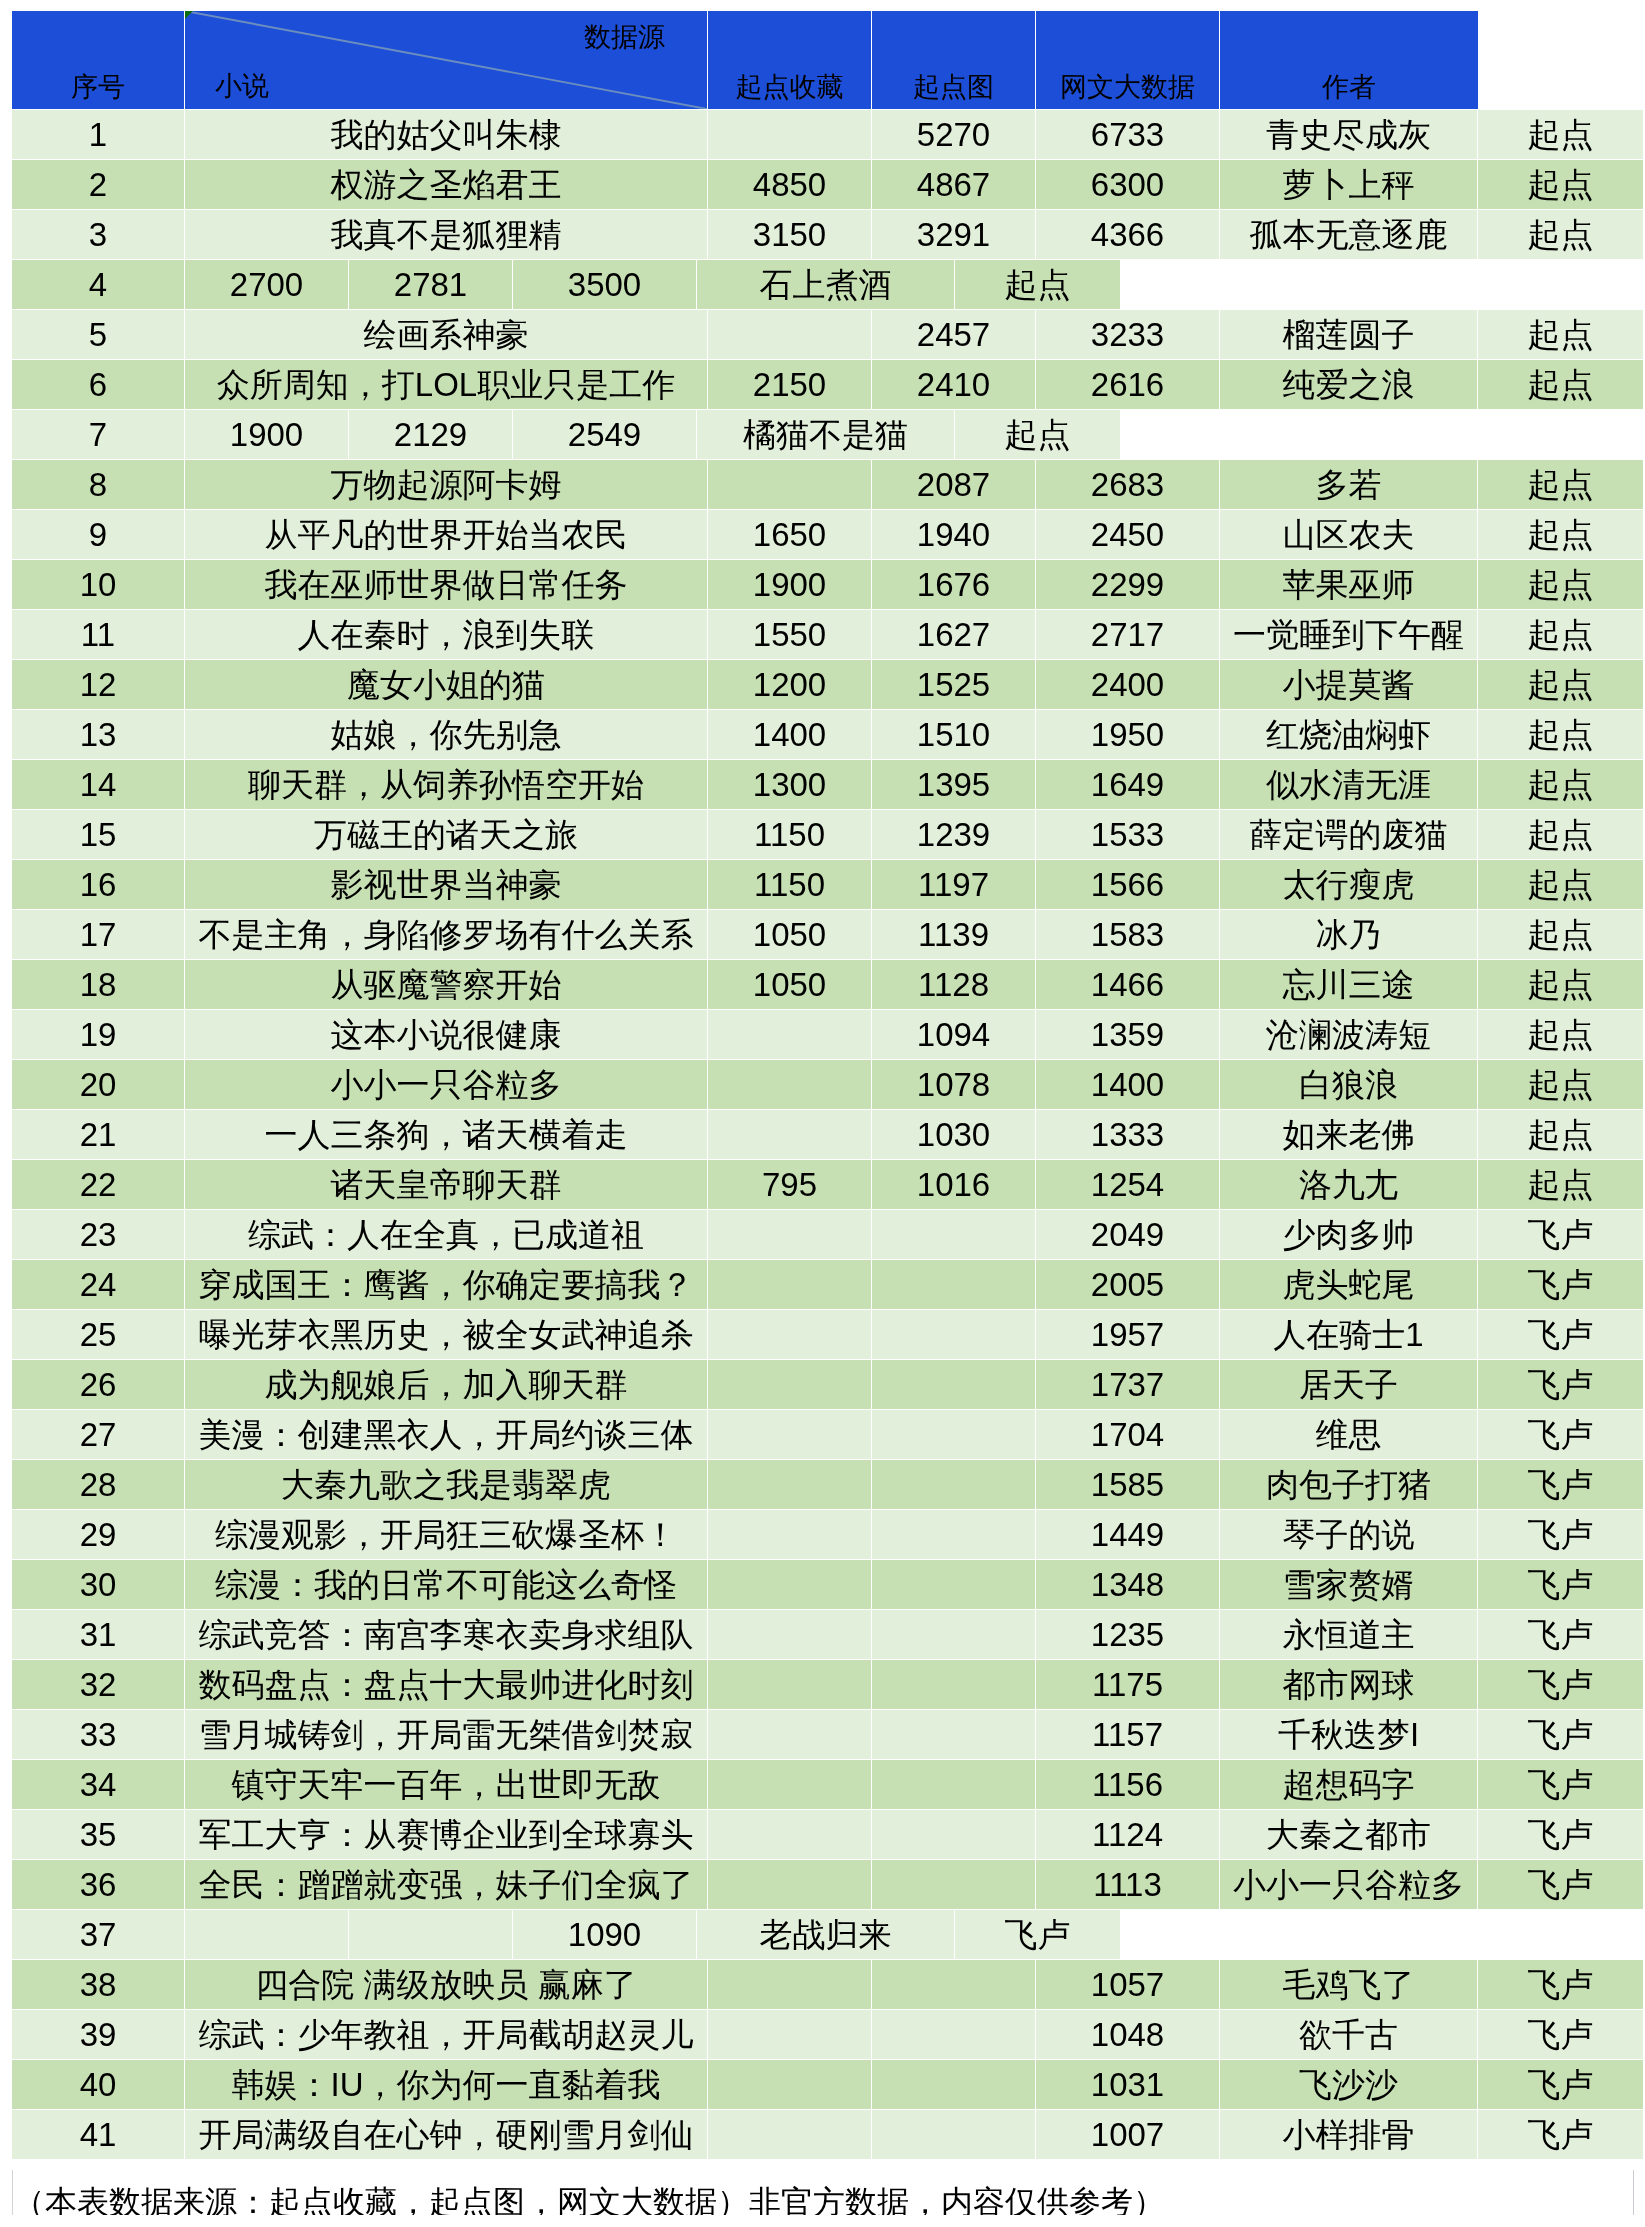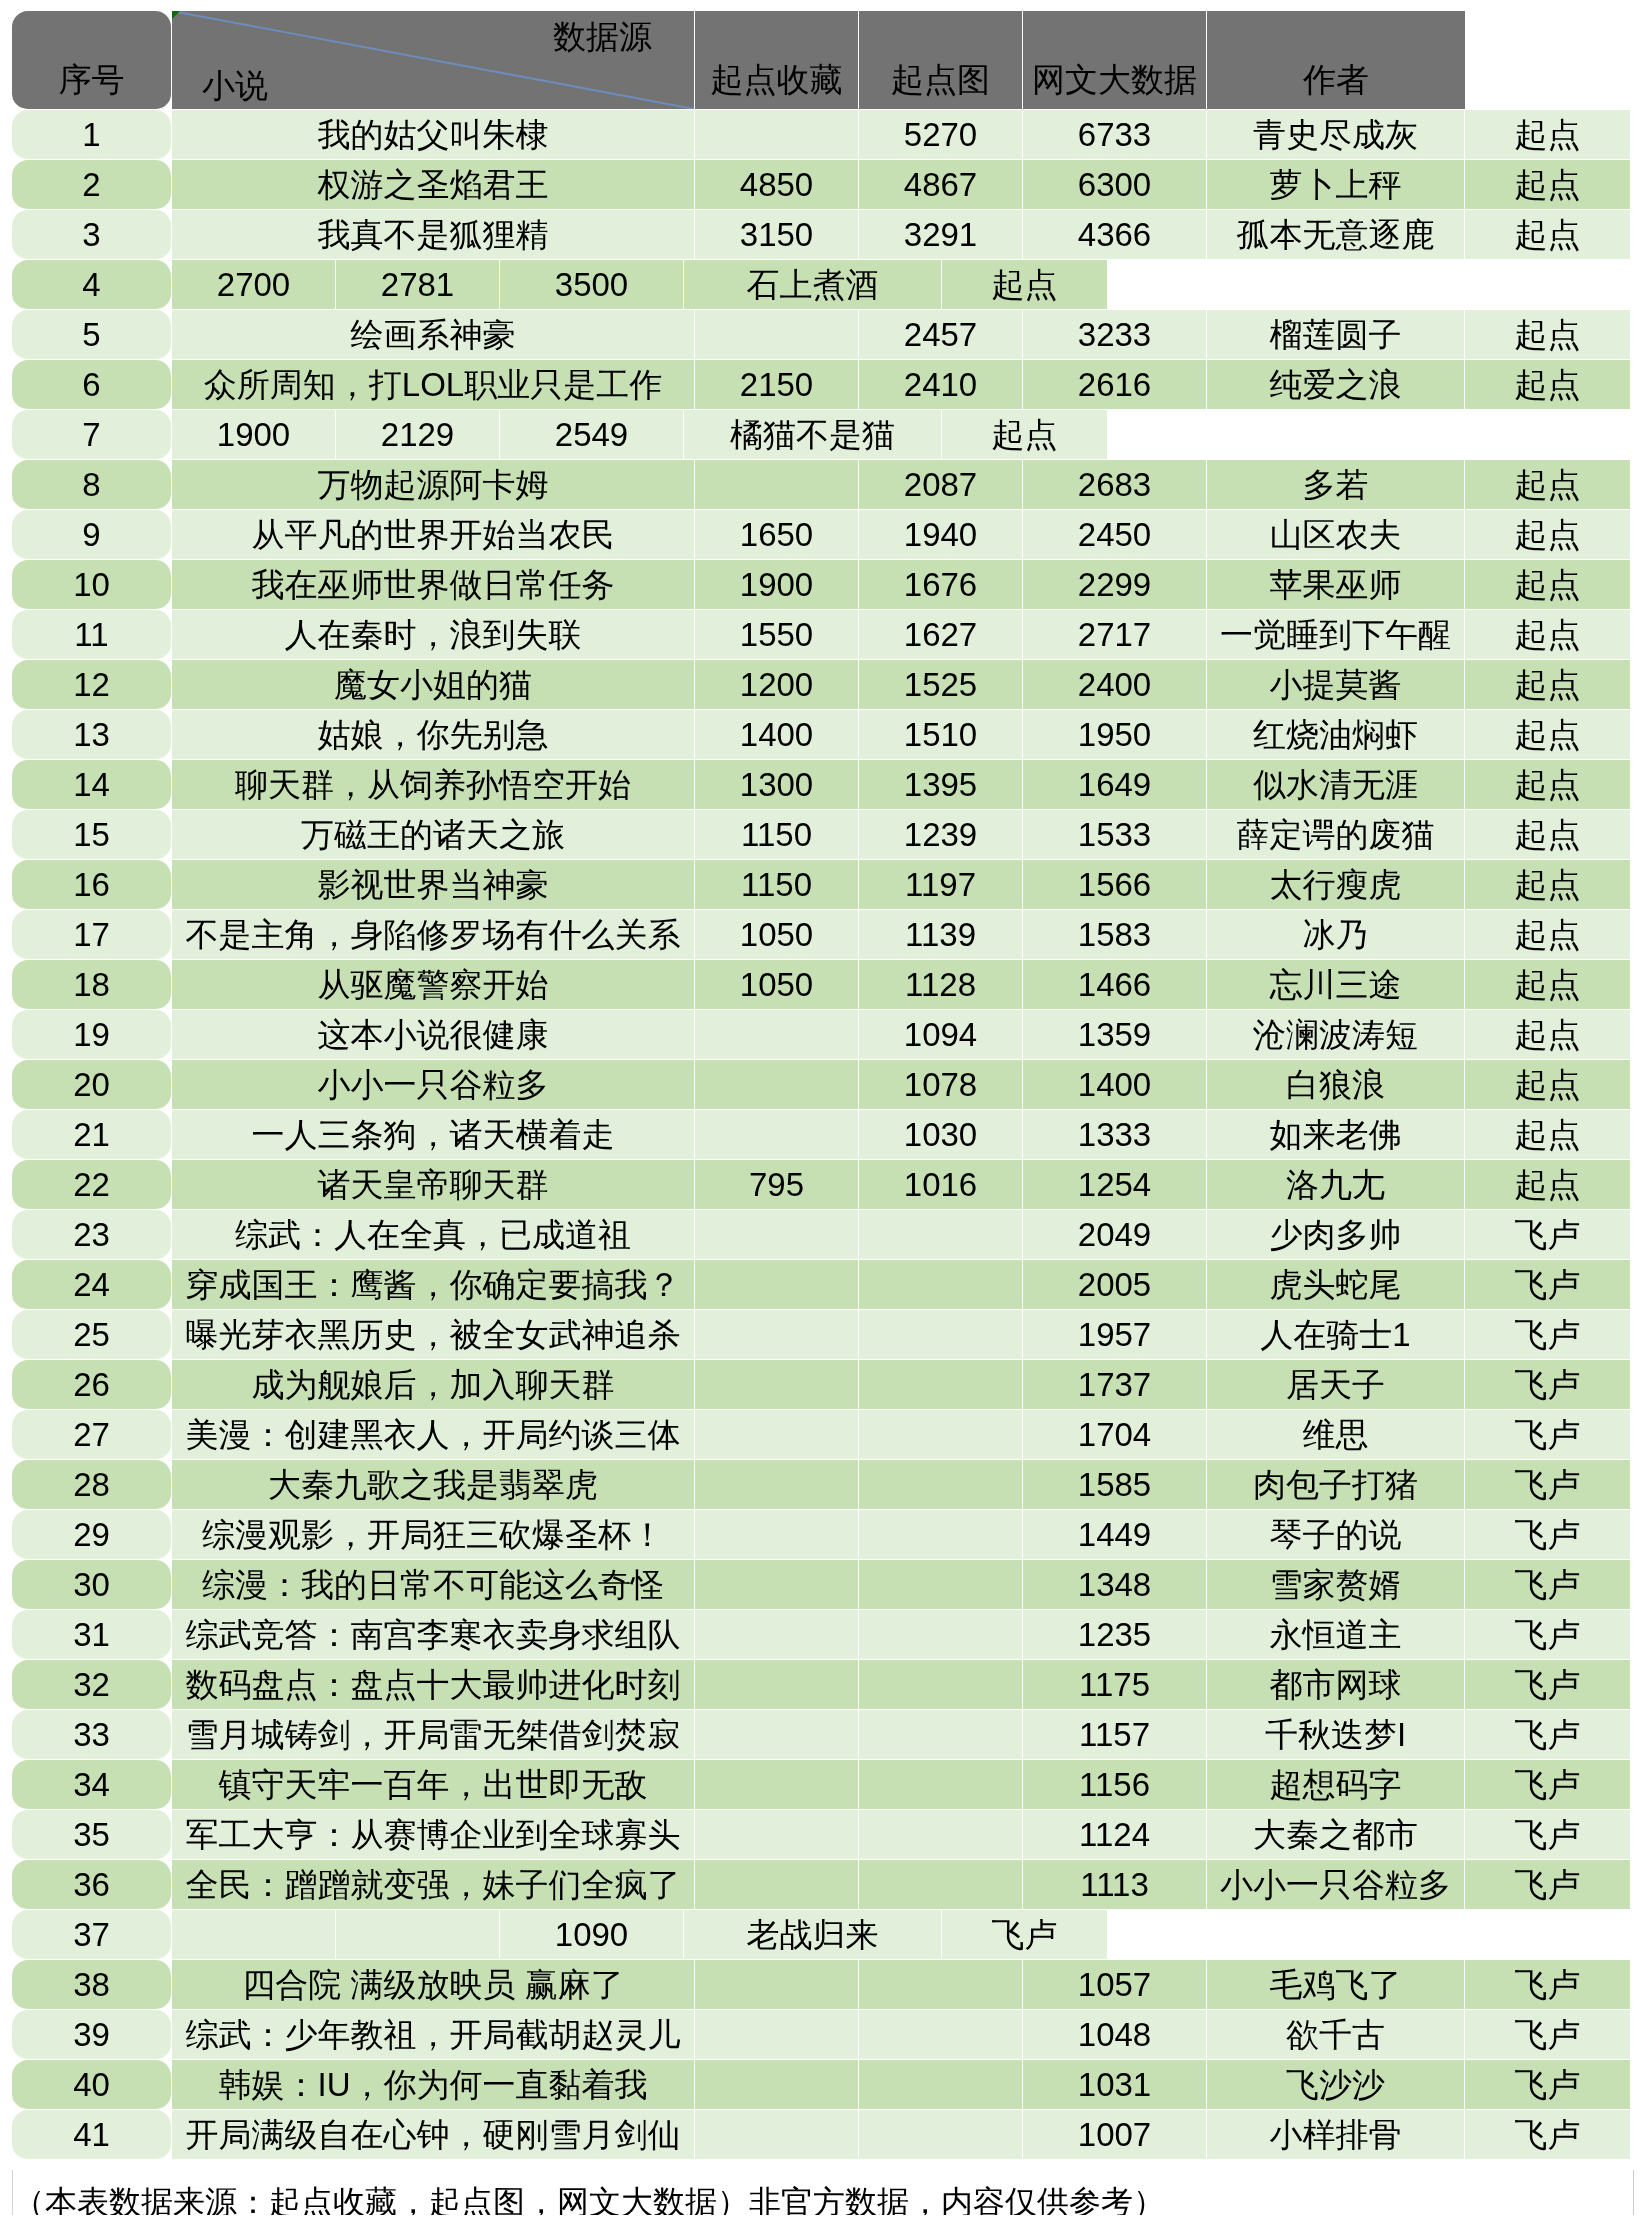--- a/index.html
+++ b/index.html
@@ -16,32 +16,32 @@
   .hrow { display: flex; height: 99px; }
   .row  { display: flex; height: 50px; }
   .hrow > div, .row > div {
     box-sizing: border-box;
     border-right: 1.5px solid #ffffff;
     border-bottom: 1.5px solid #ffffff;
     height: 100%;
     flex: none;
   }
   .hrow > div:last-child, .row > div:last-child { border-right: none; }
-  .c1 { width: 160px; border-radius: 16px; } .c2 { width: 523px; } .c3 { width: 164px; }
+  .c1 { width: 173px; } .c2 { width: 523px; } .c3 { width: 164px; }
   .c4 { width: 164px; } .c5 { width: 184px; } .c6 { width: 258px; } .c7 { width: 165px; }
 
   .hrow > div {
-    background: #737373;
+    background: #1d4ed8;
     position: relative;
     display: flex;
     align-items: flex-end;
     justify-content: center;
-    font-size: 33px;
+    font-size: 27px;
     line-height: 40px;
-    padding-bottom: 9px;
+    padding-bottom: 2px;
     white-space: nowrap;
   }
   .row > div {
     display: flex;
     align-items: center;
     justify-content: center;
     font-size: 33px;
     line-height: 49px;
     white-space: nowrap;
     overflow: hidden;

